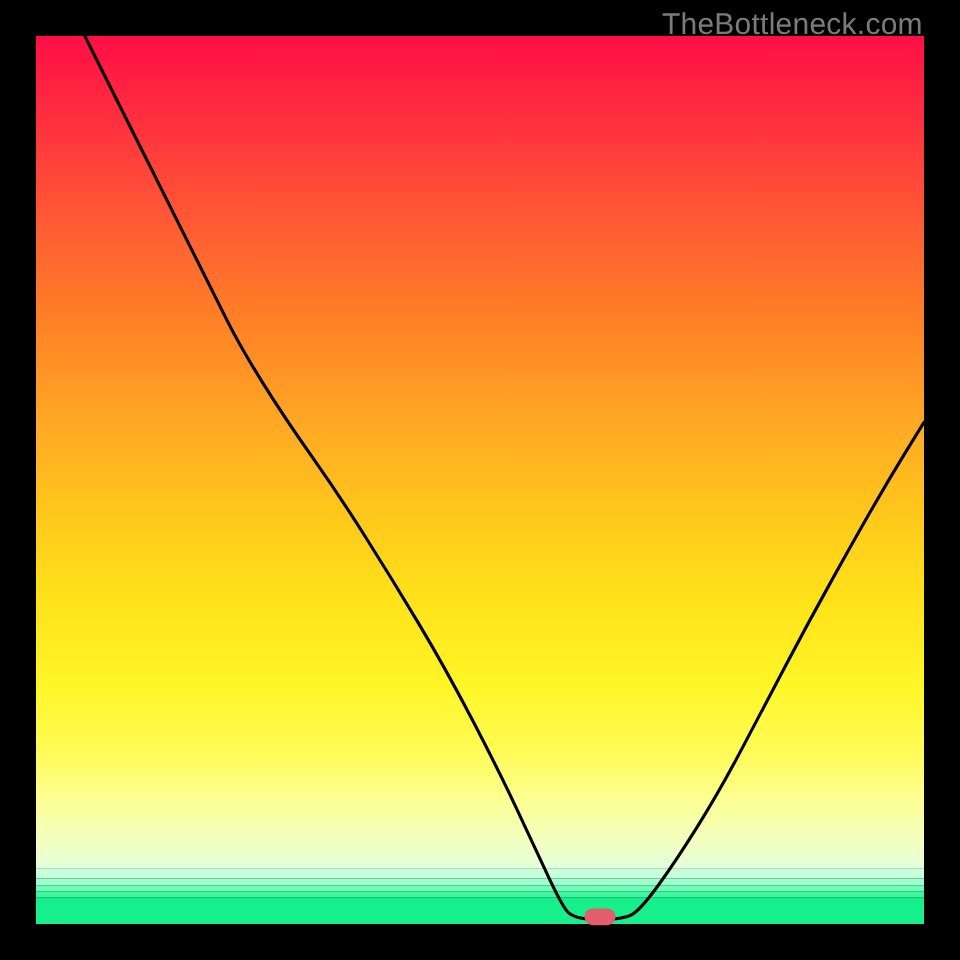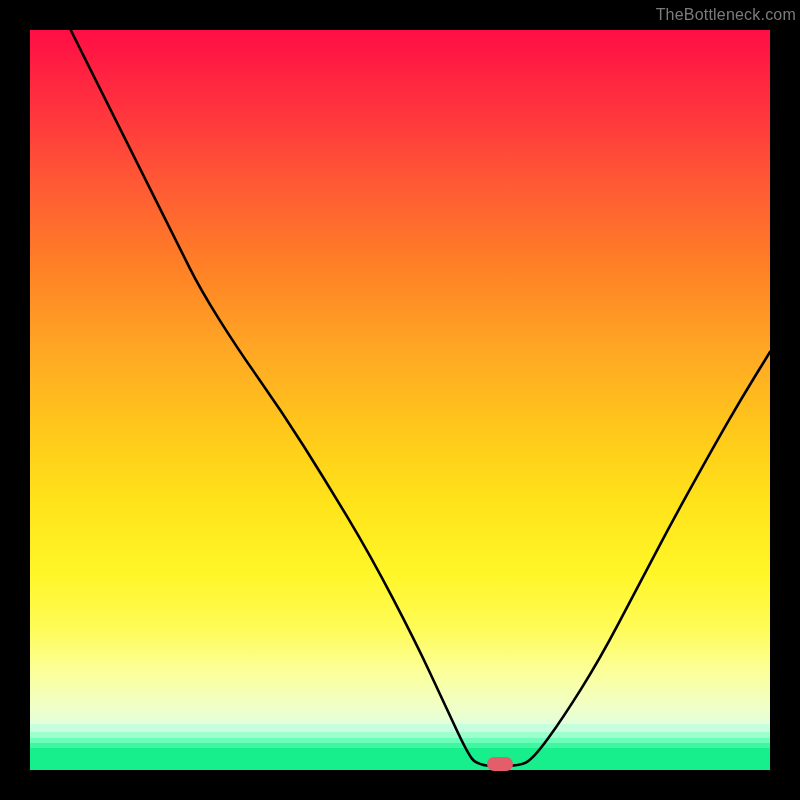--- a/index.html
+++ b/index.html
@@ -83,24 +83,24 @@
     position: absolute;
     width: 26px;
     height: 14px;
     background: #e35d6a;
     border-radius: 7px;
     transform: translate(-50%, -50%);
   }
   .watermark {
     position: absolute;
     top: 6px;
-    right: 4px;
+    right: 31px;
     color: #7b7b7b;
     font-family: Arial, Helvetica, sans-serif;
-    font-size: 16px;
+    font-size: 25px;
     letter-spacing: 0.2px;
     text-align: right;
   }
 </style>
 </head>
 <body>
 
 <div class="watermark">TheBottleneck.com</div>
 
 <div class="frame">

